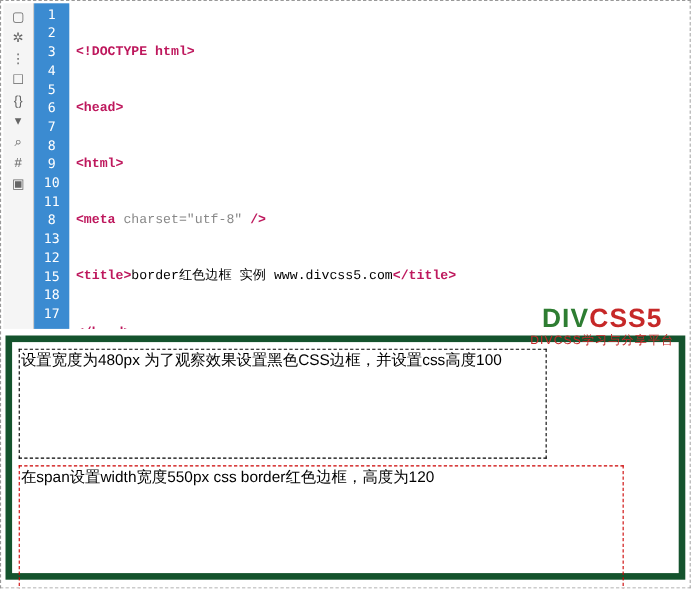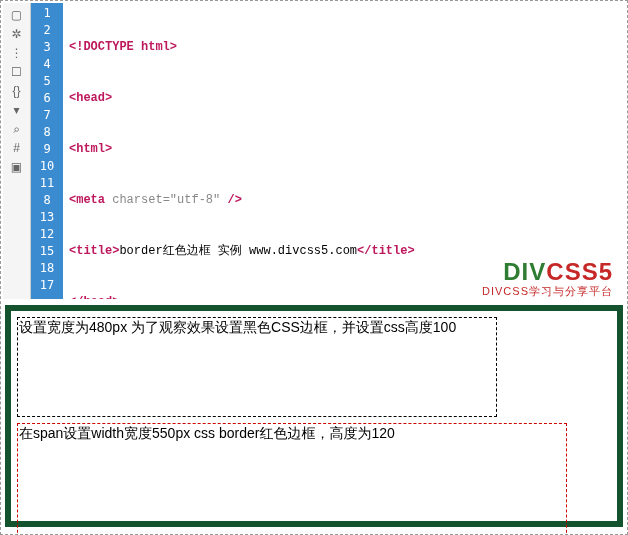--- a/index.html
+++ b/index.html
@@ -9,21 +9,21 @@
 .toolbar { width: 28px; background: #f5f5f5; border-right: 1px solid #ccc; padding-top: 2px; }
 .toolbar-icon { width: 22px; height: 18px; margin: 1px auto; display: flex; align-items: center; justify-content: center; color: #666; font-size: 12px; cursor: pointer; }
 .gutter { width: 32px; background: #3b8bd1; color: #fff; text-align: center; font-family: Consolas, monospace; font-size: 12px; line-height: 17px; padding-top: 2px; }
 .gutter div { height: 17px; }
 .code-area { flex: 1; font-family: Consolas, "Courier New", monospace; font-size: 12px; line-height: 17px; padding: 2px 0 0 6px; white-space: pre; overflow: hidden; position: relative; }
 .code-line { height: 17px; }
 .tag { color: #be185d; font-weight: bold; }
 .attr { color: #888; }
 .txt { color: #000; }
 .caption { position: absolute; top: 285px; left: 150px; color: #e63946; font-size: 13px; }
-.logo { position: absolute; top: 255px; right: 12px; text-align: right; }
+.logo { position: absolute; top: 273px; right: 12px; text-align: center; }
 .logo-main { font-family: Arial, sans-serif; font-weight: bold; font-size: 24px; letter-spacing: 1px; }
 .logo-main .g { color: #2e7d32; }
 .logo-main .r { color: #c62828; }
 .logo-sub { color: #c62828; font-size: 11px; letter-spacing: 1px; margin-top: -2px; }
 .render-pane { border: 6px solid #14532d; margin: 6px 2px 2px 2px; padding: 6px; height: 222px; font-size: 14px; background: #fff; }
 .box1 { width: 480px; border: 1px dashed #000; height: 100px; margin-bottom: 6px; padding: 1px; }
 .box2 { width: 550px; border: 1px dashed #c00; height: 120px; display: block; padding: 1px; }
 </style>
 </head>
 <body>

